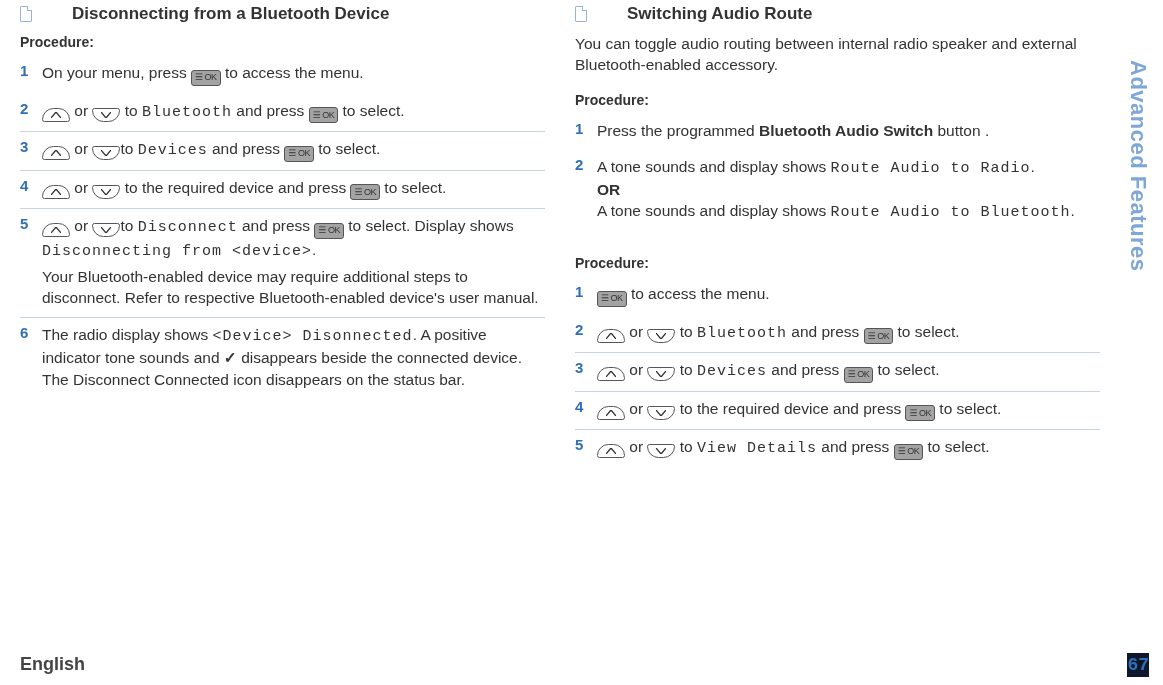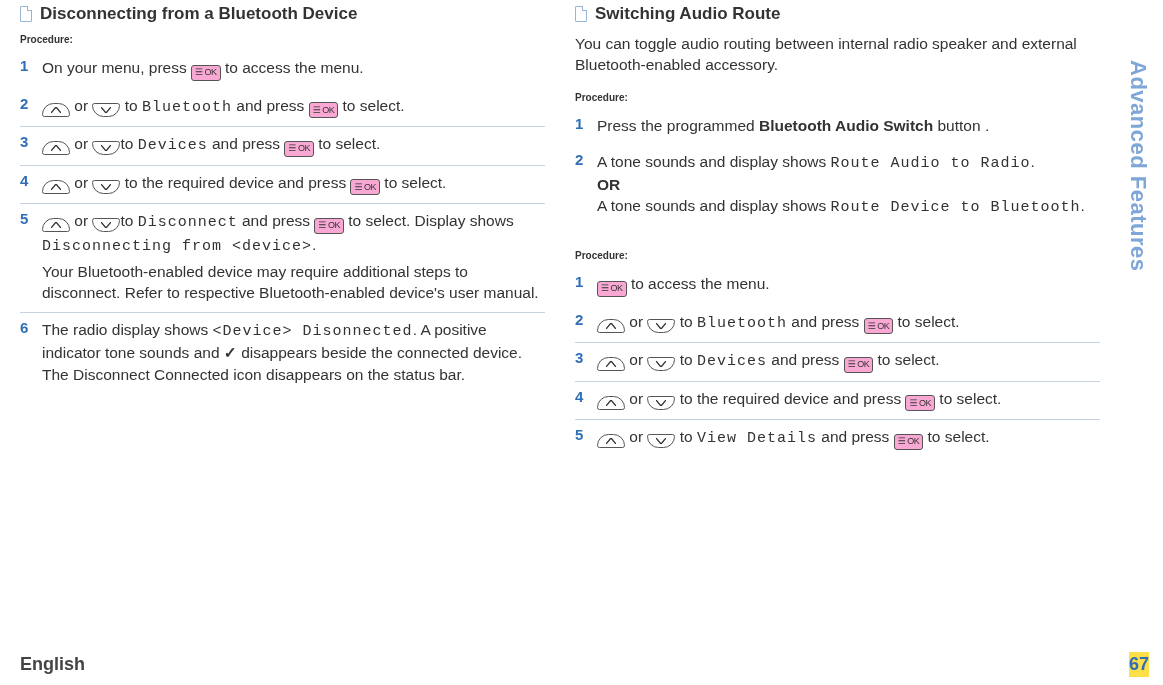--- a/index.html
+++ b/index.html
@@ -27,23 +27,23 @@
   }
   .page-outline-icon::after {
     content: '';
     position: absolute;
     right: -1px; top: -1px;
     width: 4px; height: 4px;
     border-left: 1px solid #9ab4d6;
     border-bottom: 1px solid #9ab4d6;
     background: #fff;
   }
-  .section-title { font-weight: bold; font-size: 17px; color: #333; }
+  .section-title { font-weight: bold; font-size: 17px; color: #333; margin-left: 32px; }
   .intro { font-size: 15.5px; line-height: 1.35; margin-bottom: 16px; }
-  .procedure-label { font-weight: bold; font-size: 10px; margin-bottom: 6px; }
+  .procedure-label { font-weight: bold; font-size: 14px; margin-bottom: 6px; }
   .step {
     display: flex;
     gap: 8px;
     padding: 6px 0 8px 0;
   }
   .step + .step { border-top: 1px solid #c8d3e2; }
   .step-no-border + .step { border-top: none; }
   .num { color: #2f6fb5; font-weight: bold; font-size: 15px; min-width: 14px; }
   .body { font-size: 15.5px; line-height: 1.4; flex: 1; }
   .mono { font-family: "Courier New", monospace; letter-spacing: 1px; font-size: 15px; }
@@ -51,21 +51,21 @@
     display: inline-flex;
     align-items: center;
     justify-content: center;
     height: 16px;
     border: 1px solid #555;
     border-radius: 3px;
     padding: 0 3px;
     font-size: 9px;
     line-height: 1;
     vertical-align: -2px;
-    background: #f9a8d4;
+    background: #a3a3a3;
     font-family: Arial, sans-serif;
     letter-spacing: -0.5px;
     min-width: 28px;
   }
   .keyarc {
     display: inline-flex;
     align-items: center;
     justify-content: center;
     width: 28px;
     height: 14px;
@@ -84,25 +84,26 @@
     writing-mode: vertical-rl;
     font-size: 22px;
     font-weight: bold;
     color: #7ea6d6;
     letter-spacing: 0.5px;
   }
   .pagenum {
     position: absolute;
     right: 14px;
     bottom: 8px;
-    background: #fde047;
+    background: #0f172a;
     color: #2f6fb5;
     font-weight: bold;
     font-size: 18px;
     padding: 2px 0;
+    font-family: Liberation Mono, monospace;
   }
   .english {
     position: absolute;
     left: 20px;
     bottom: 10px;
     font-size: 18px;
     font-weight: bold;
     color: #444;
   }
   .check { font-weight: bold; }
@@ -211,21 +212,21 @@
       <div class="body">
         <span>Press the programmed </span><b>Bluetooth Audio Switch</b><span> button .</span>
       </div>
     </div>
 
     <div class="step">
       <div class="num">2</div>
       <div class="body">
         <span>A tone sounds and display shows </span><span class="mono">Route Audio to Radio</span><span>.</span><br>
         <b>OR</b><br>
-        <span>A tone sounds and display shows </span><span class="mono">Route Device to Bluetooth</span><span>.</span>
+        <span>A tone sounds and display shows </span><span class="mono">Route Audio to Bluetooth</span><span>.</span>
       </div>
     </div>
 
     <div class="spacer"></div>
 
     <div class="procedure-label">Procedure:</div>
 
     <div class="step step-no-border">
       <div class="num">1</div>
       <div class="body">

